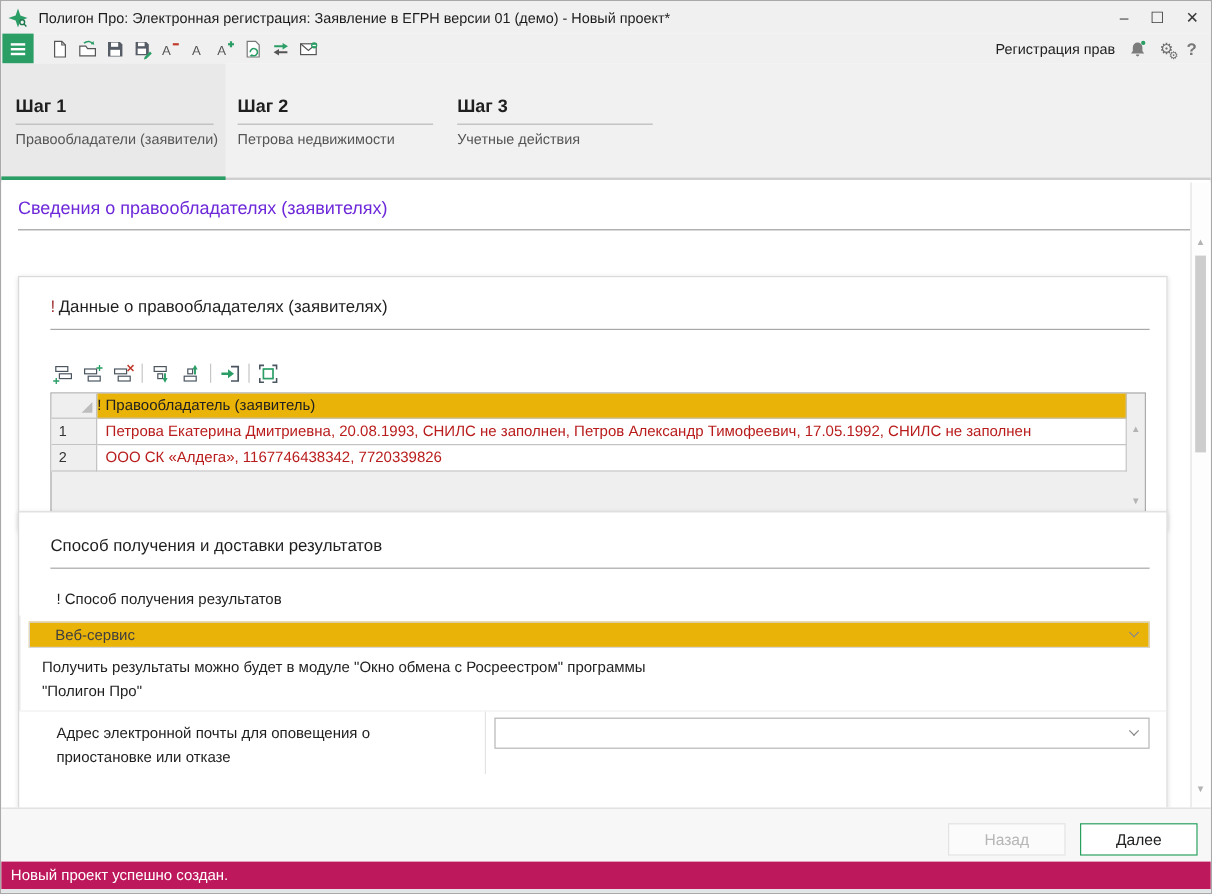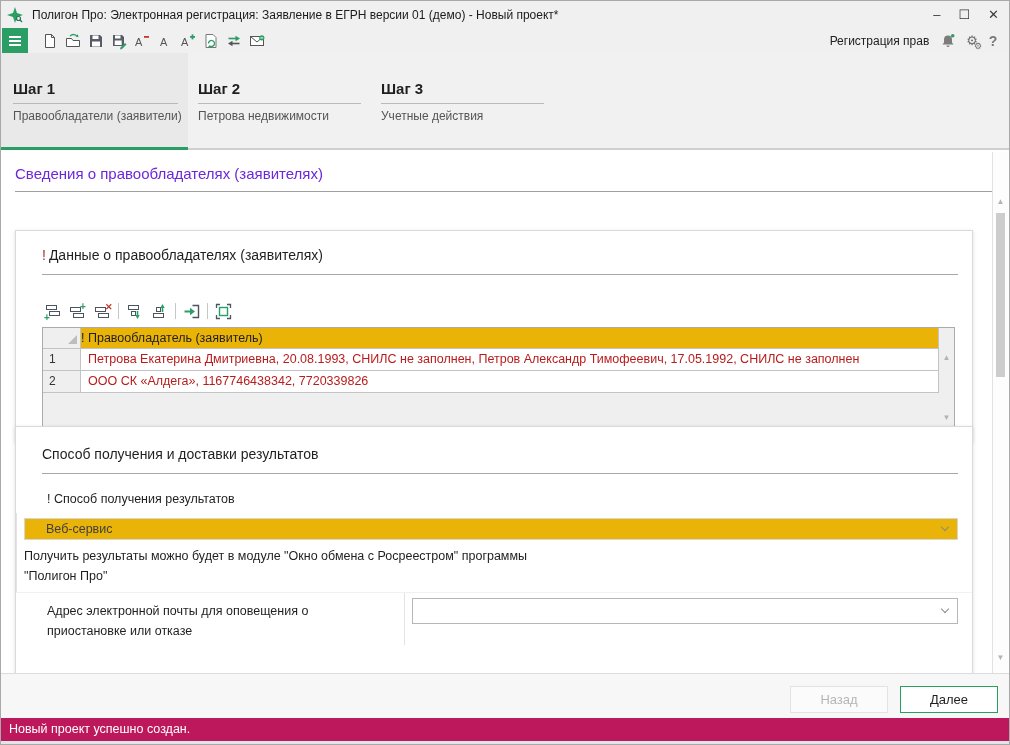--- a/index.html
+++ b/index.html
@@ -75,21 +75,21 @@
   .frow + .frow { border-top:1px solid #f1f1f1; }
   .flabel { width:388px; padding:9px 24px 4px 31px; font-size:12.5px; color:#1f1f1f; line-height:1.55; }
   .fctrl { flex:1; border-left:1px solid #e3e3e3; padding:5px 14px 6px 7px; }
   .r1 { min-height:66px;flex-direction:column; } .r2 { min-height:48px; } .r3 { min-height:57px; }
   .selbox { height:22px; background:#eab308; border:1px solid #d6d6d6; position:relative;
     font-size:12.5px; color:#3f3f3f; line-height:20px; padding-left:21px; }
   .combobox { height:26px; background:#fff; border:1px solid #b6b6b6; position:relative;
     font-size:12.5px; color:#222; line-height:24px; padding-left:8px; }
   .chev { position:absolute; right:9px; top:50%; width:6px; height:6px; margin-top:-5px;
     border-right:1px solid #8a8a8a; border-bottom:1px solid #8a8a8a; transform:rotate(45deg); }
-  .fhelp { font-size:12.5px; color:#1f1f1f; margin-top:7px; line-height:1.55; max-width:555px; }
+  .fhelp { font-size:12.5px; color:#1f1f1f; margin-top:7px; line-height:1.55; max-width:555px;margin-left:11px; }
   .cb { width:15px; height:15px; border:1px solid #3c3c3c; background:#fff; position:relative;
     display:inline-block; margin-top:2px; }
   .cb.checked::after { content:"✔"; position:absolute; left:0px; top:-3px; font-size:14px; color:#0d0d0d; }
   
   .vscroll { position:absolute; top:151px; right:1px; width:16px; height:521px;
     background:#fdfdfd; border-left:1px solid #e2e2e2; }
   .vs-up { position:absolute; top:45px; left:0; right:0; text-align:center; color:#b3b3b3; font-size:8px; }
   .vs-thumb { position:absolute; top:61px; left:3px; width:9px; height:164px; background:#cdcdcd; }
   .vs-down { position:absolute; top:501px; left:0; right:0; text-align:center; color:#b3b3b3; font-size:8px; }
   

